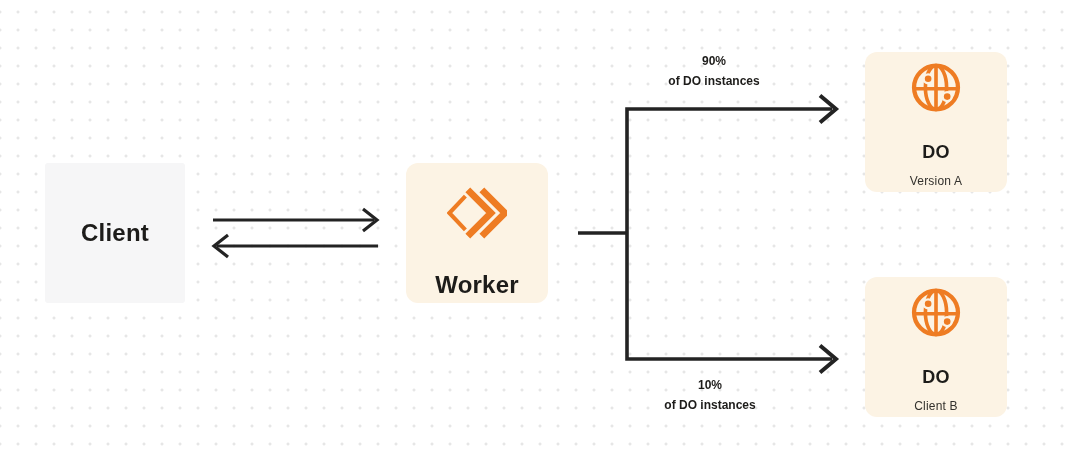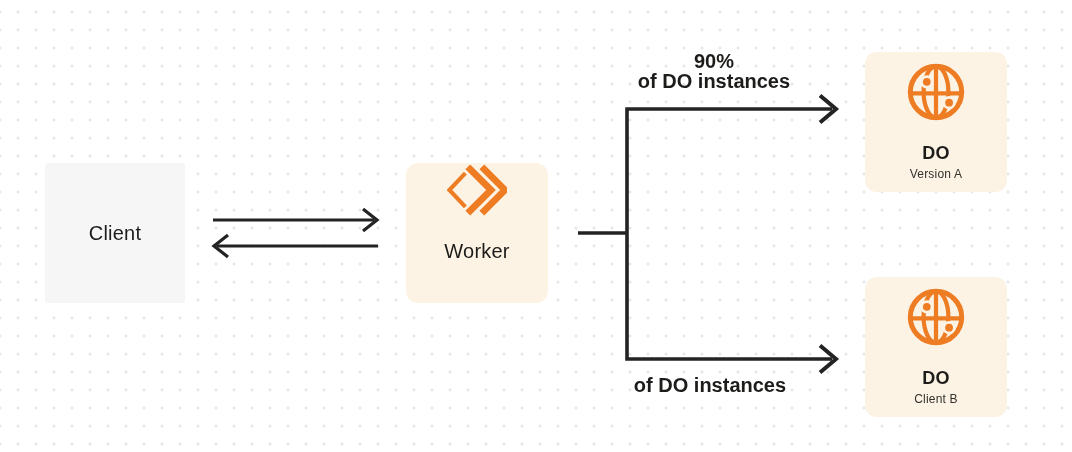--- a/index.html
+++ b/index.html
@@ -40,38 +40,40 @@
     stroke-linecap: butt;
   }
   .overlay .w32 { stroke-width: 3.2px; }
   .overlay .w36 { stroke-width: 3.6px; }
   .overlay .w40 { stroke-width: 4px; }
   .node {
     position: absolute;
     display: flex;
     flex-direction: column;
     align-items: center;
+    gap: 8px;
   }
   .client-node {
     left: 45px; top: 163px;
     width: 140px; height: 140px;
     background: var(--client-gray);
     border-radius: 3px;
     justify-content: center;
   }
   .worker-node {
     left: 406px; top: 163px;
     width: 142px; height: 140px;
     background: var(--cream);
     border-radius: 12px;
+    padding-top: 23px;
   }
   .worker-node .node-label { margin-top: 23px; }
   .node-label {
-    font-size: 20px;
-    font-weight: normal;
+    font-size: 24px;
+    font-weight: bold;
     color: var(--text);
     letter-spacing: 0.2px;
   }
   .do-node {
     left: 865px;
     width: 142px; height: 140px;
     background: var(--cream);
     border-radius: 12px;
     padding-top: 9px;
   }
@@ -100,21 +102,21 @@
     stroke-linecap: butt;
   }
   .icon .halo { fill: var(--cream); stroke: none; }
   .icon .dot  { fill: var(--orange); stroke: none; }
   .split-label {
     position: absolute;
     width: 200px;
     text-align: center;
     color: var(--text);
     font-weight: bold;
-    font-size: 20px;
+    font-size: 12px;
     line-height: 20px;
   }
   .split-top { left: 614px; top: 51px; }
   .split-bottom { left: 610px; top: 375px; }
 </style>
 </head>
 <body>
 
 <div class="canvas">
 
@@ -141,20 +143,21 @@
     </svg>
     <span class="node-label">Worker</span>
   </div>
 
   <div class="split-label split-top">
     <div>90%</div>
     <div>of DO instances</div>
   </div>
 
   <div class="split-label split-bottom">
+    <div>10%</div>
     <div>of DO instances</div>
   </div>
 
   <div class="node do-node do-a">
     <svg class="icon" width="62" height="62" viewBox="0 0 64 64" aria-hidden="true">
       <circle class="stroke" style="stroke-width:5.2" cx="32" cy="32" r="26.5"></circle>
       <ellipse class="stroke" style="stroke-width:4.4" cx="32" cy="32" rx="12.8" ry="26.5"></ellipse>
       <path class="stroke" style="stroke-width:4.4" d="M32,5.5 L32,58.5"></path>
       <path class="stroke" style="stroke-width:4.4" d="M6,33.5 L58,33.5"></path>
       <circle class="halo" cx="22.5" cy="21.5" r="6.8"></circle>

